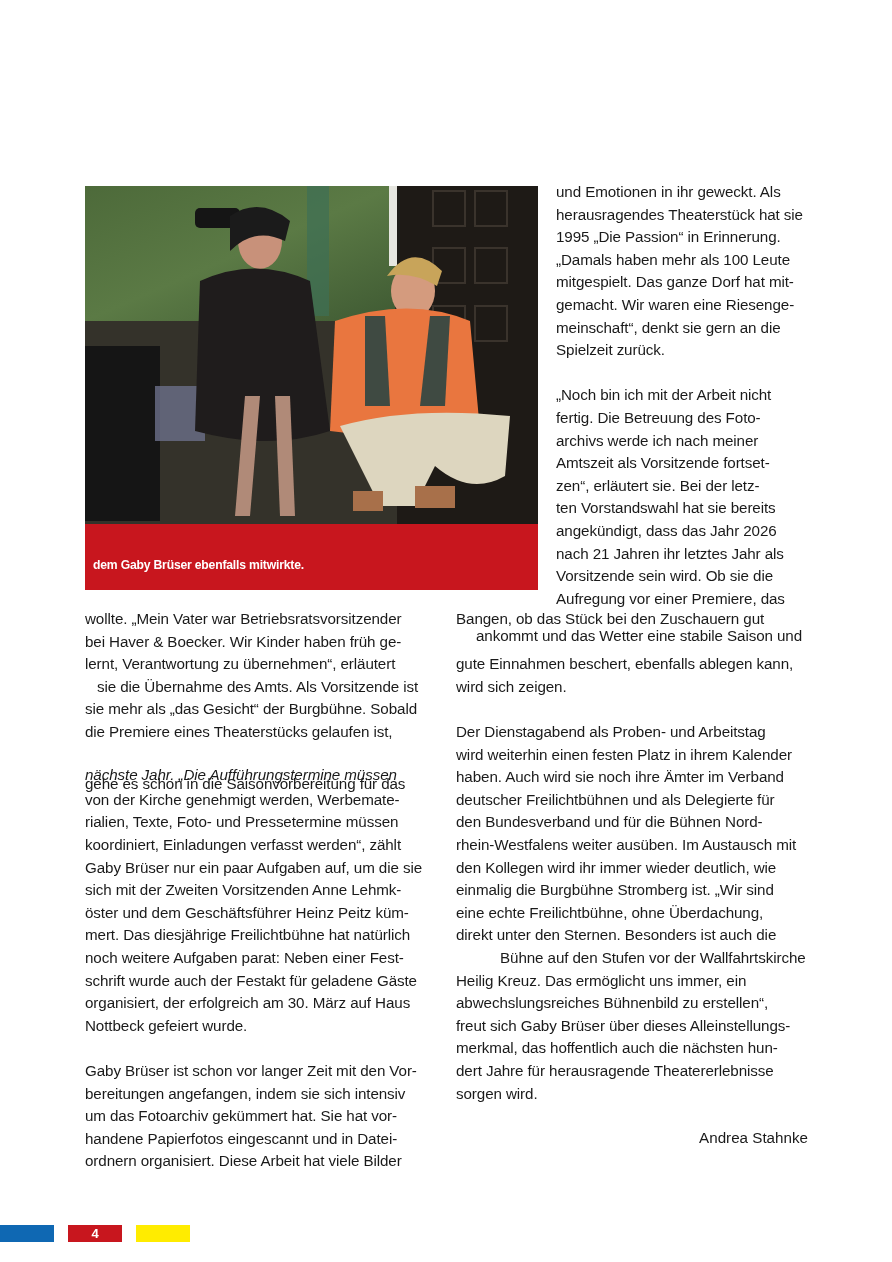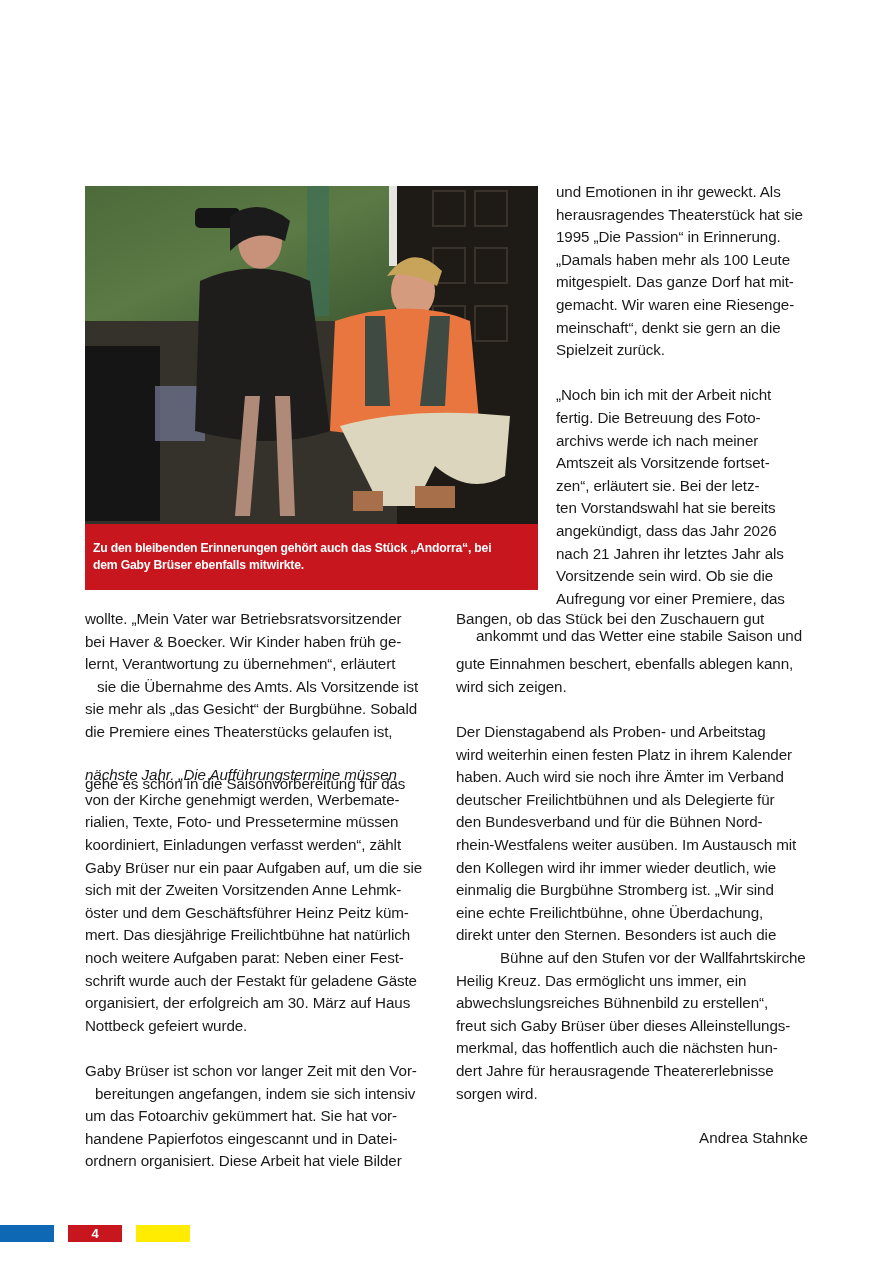--- a/index.html
+++ b/index.html
@@ -59,21 +59,20 @@
     <path d="M280 130 l20 0 l5 90 l-25 0z" fill="#3f4a42"></path>
     <path d="M345 130 l20 0 l-5 90 l-25 0z" fill="#3f4a42"></path>
     <path d="M255 240 q70 -20 170 -10 l-5 60 q-35 20 -70 -10 l-20 40 l-35 0z" fill="#ddd6bf"></path>
     <rect x="268" y="305" width="30" height="20" fill="#a8704a"></rect>
     <rect x="330" y="300" width="40" height="22" fill="#a8704a"></rect>
     <rect x="0" y="338" width="453" height="3" fill="#c8161e"></rect>
   </svg>
 </div>
 
 <div class="caption-box">
-  <div class="caption-line" style="top:13px">Zu den bleibenden Erinnerungen gehört auch das Stück „Andorra“, bei</div>
   <div class="caption-line" style="top:30px">dem Gaby Brüser ebenfalls mitwirkte.</div>
 </div>
 
 <div id="right-top">
     <div class="line col-right-top" style="top: 181px;">und Emotionen in ihr geweckt. Als</div>
     <div class="line col-right-top" style="top: 203.6px;">herausragendes Theaterstück hat sie</div>
     <div class="line col-right-top" style="top: 226.2px;">1995 „Die Passion“ in Erinnerung.</div>
     <div class="line col-right-top" style="top: 248.8px;">„Damals haben mehr als 100 Leute</div>
     <div class="line col-right-top" style="top: 271.4px;">mitgespielt. Das ganze Dorf hat mit-</div>
     <div class="line col-right-top" style="top: 294px;">gemacht. Wir waren eine Riesenge-</div>
@@ -104,21 +103,21 @@
     <div class="line col-left" style="top: 834px;">koordiniert, Einladungen verfasst  werden“, zählt</div>
     <div class="line col-left" style="top: 856.6px;">Gaby Brüser nur ein paar Aufgaben auf, um die sie</div>
     <div class="line col-left" style="top: 879.2px;">sich mit der Zweiten Vorsitzenden Anne Lehmk-</div>
     <div class="line col-left" style="top: 901.8px;">öster und dem Geschäftsführer Heinz Peitz küm-</div>
     <div class="line col-left" style="top: 924.4px;">mert. Das diesjährige Freilichtbühne hat natürlich</div>
     <div class="line col-left" style="top: 947px;">noch weitere Aufgaben parat: Neben einer Fest-</div>
     <div class="line col-left" style="top: 969.6px;">schrift wurde auch der Festakt für geladene Gäste</div>
     <div class="line col-left" style="top: 992.2px;">organisiert, der erfolgreich am 30. März auf Haus</div>
     <div class="line col-left" style="top: 1014.8px;">Nottbeck gefeiert wurde.</div>
     <div class="line col-left" style="top: 1060px;">Gaby Brüser ist schon vor langer Zeit mit den Vor-</div>
-    <div class="line col-left" style="top: 1082.6px; margin-left: 10px;">bereitungen angefangen, indem sie sich intensiv</div>
+    <div class="line col-left" style="top: 1082.6px;">bereitungen angefangen, indem sie sich intensiv</div>
     <div class="line col-left" style="top: 1105.2px;">um das Fotoarchiv gekümmert hat. Sie hat vor-</div>
     <div class="line col-left" style="top: 1127.8px;">handene Papierfotos eingescannt und in Datei-</div>
     <div class="line col-left" style="top: 1150.4px;">ordnern organisiert. Diese Arbeit hat viele Bilder</div>
   </div>
 <div id="right-col">
     <div class="line col-right" style="top: 608px;">Bangen, ob das Stück bei den Zuschauern gut</div>
     <div class="line col-right" style="top: 625px; margin-left: 20px;">ankommt und das Wetter eine stabile Saison und</div>
     <div class="line col-right" style="top: 653.2px;">gute Einnahmen beschert, ebenfalls ablegen kann,</div>
     <div class="line col-right" style="top: 675.8px;">wird sich zeigen.</div>
     <div class="line col-right" style="top: 721px;">Der Dienstagabend als Proben- und Arbeitstag</div>

